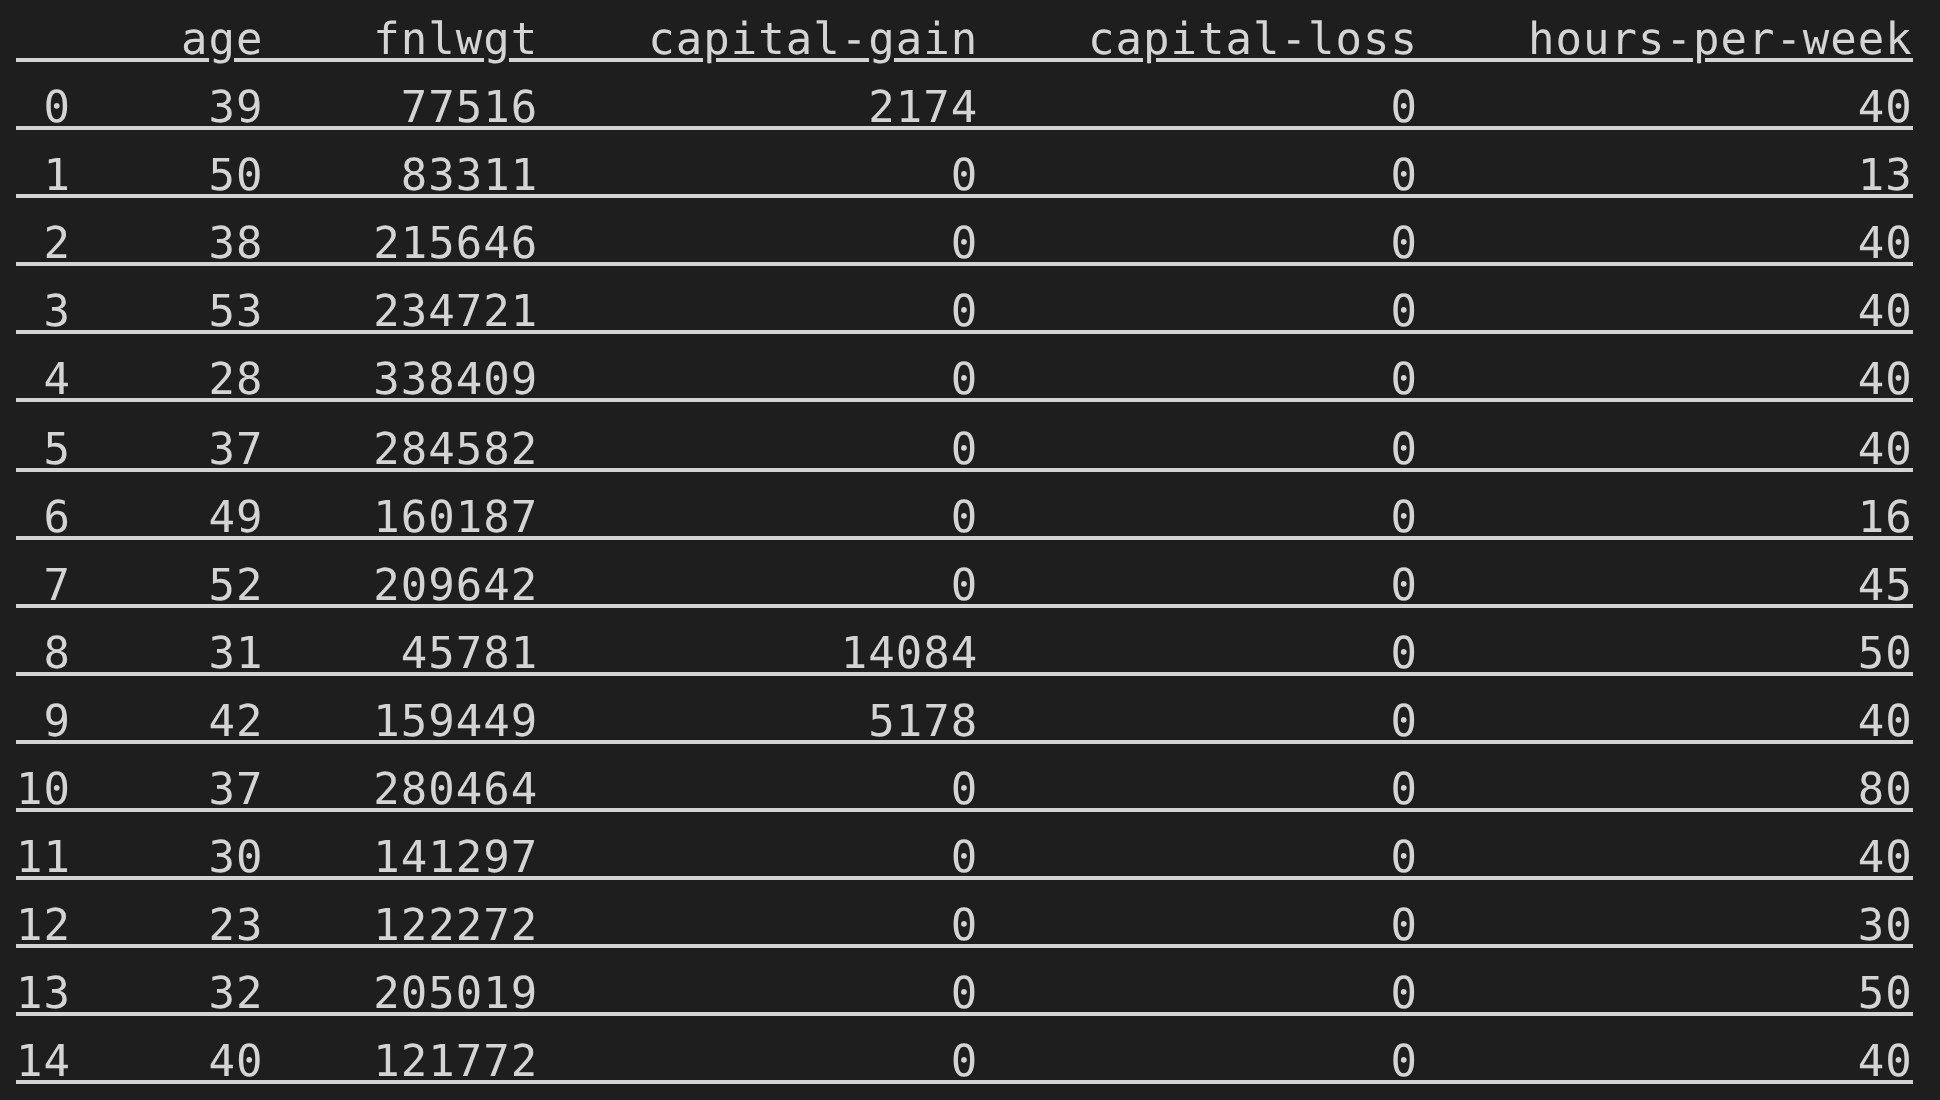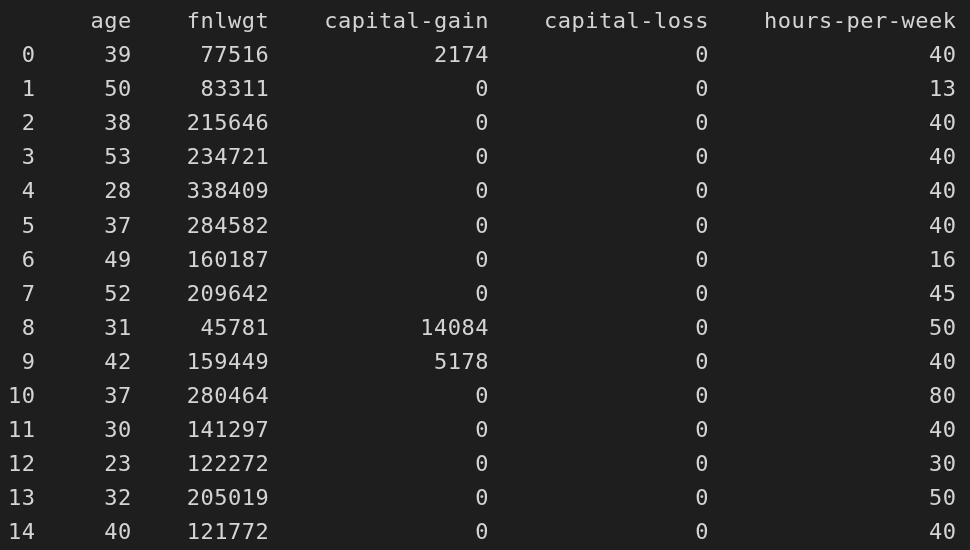--- a/index.html
+++ b/index.html
@@ -1,18 +1,19 @@
 <!DOCTYPE html>
 <html><head>
   <meta charset="utf-8">
   <style>
     * {
       margin: 0;
       padding: 0;
       box-sizing: border-box;
+      text-decoration: underline;
     }
     body {
       background-color: #1e1e1e;
       color: #d4d4d4;
       font-family: 'Menlo', 'Monaco', 'Consolas', monospace;
       font-size: 22px;
       padding: 4px 8px;
       width: 970px;
       height: 550px;
       overflow: hidden;

